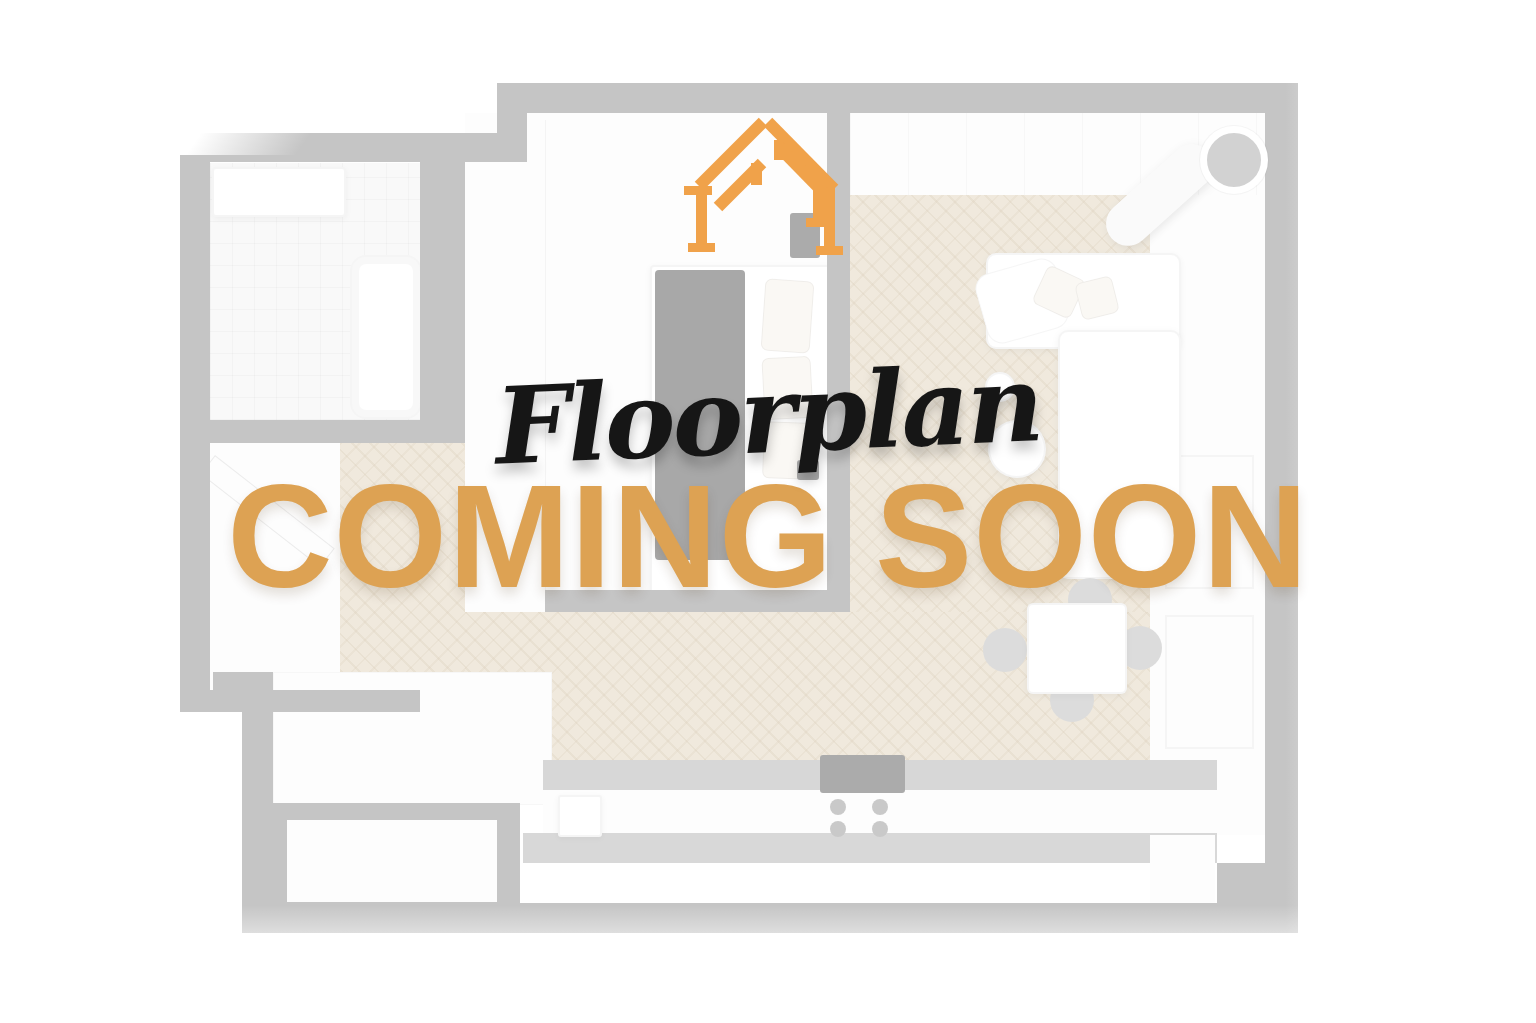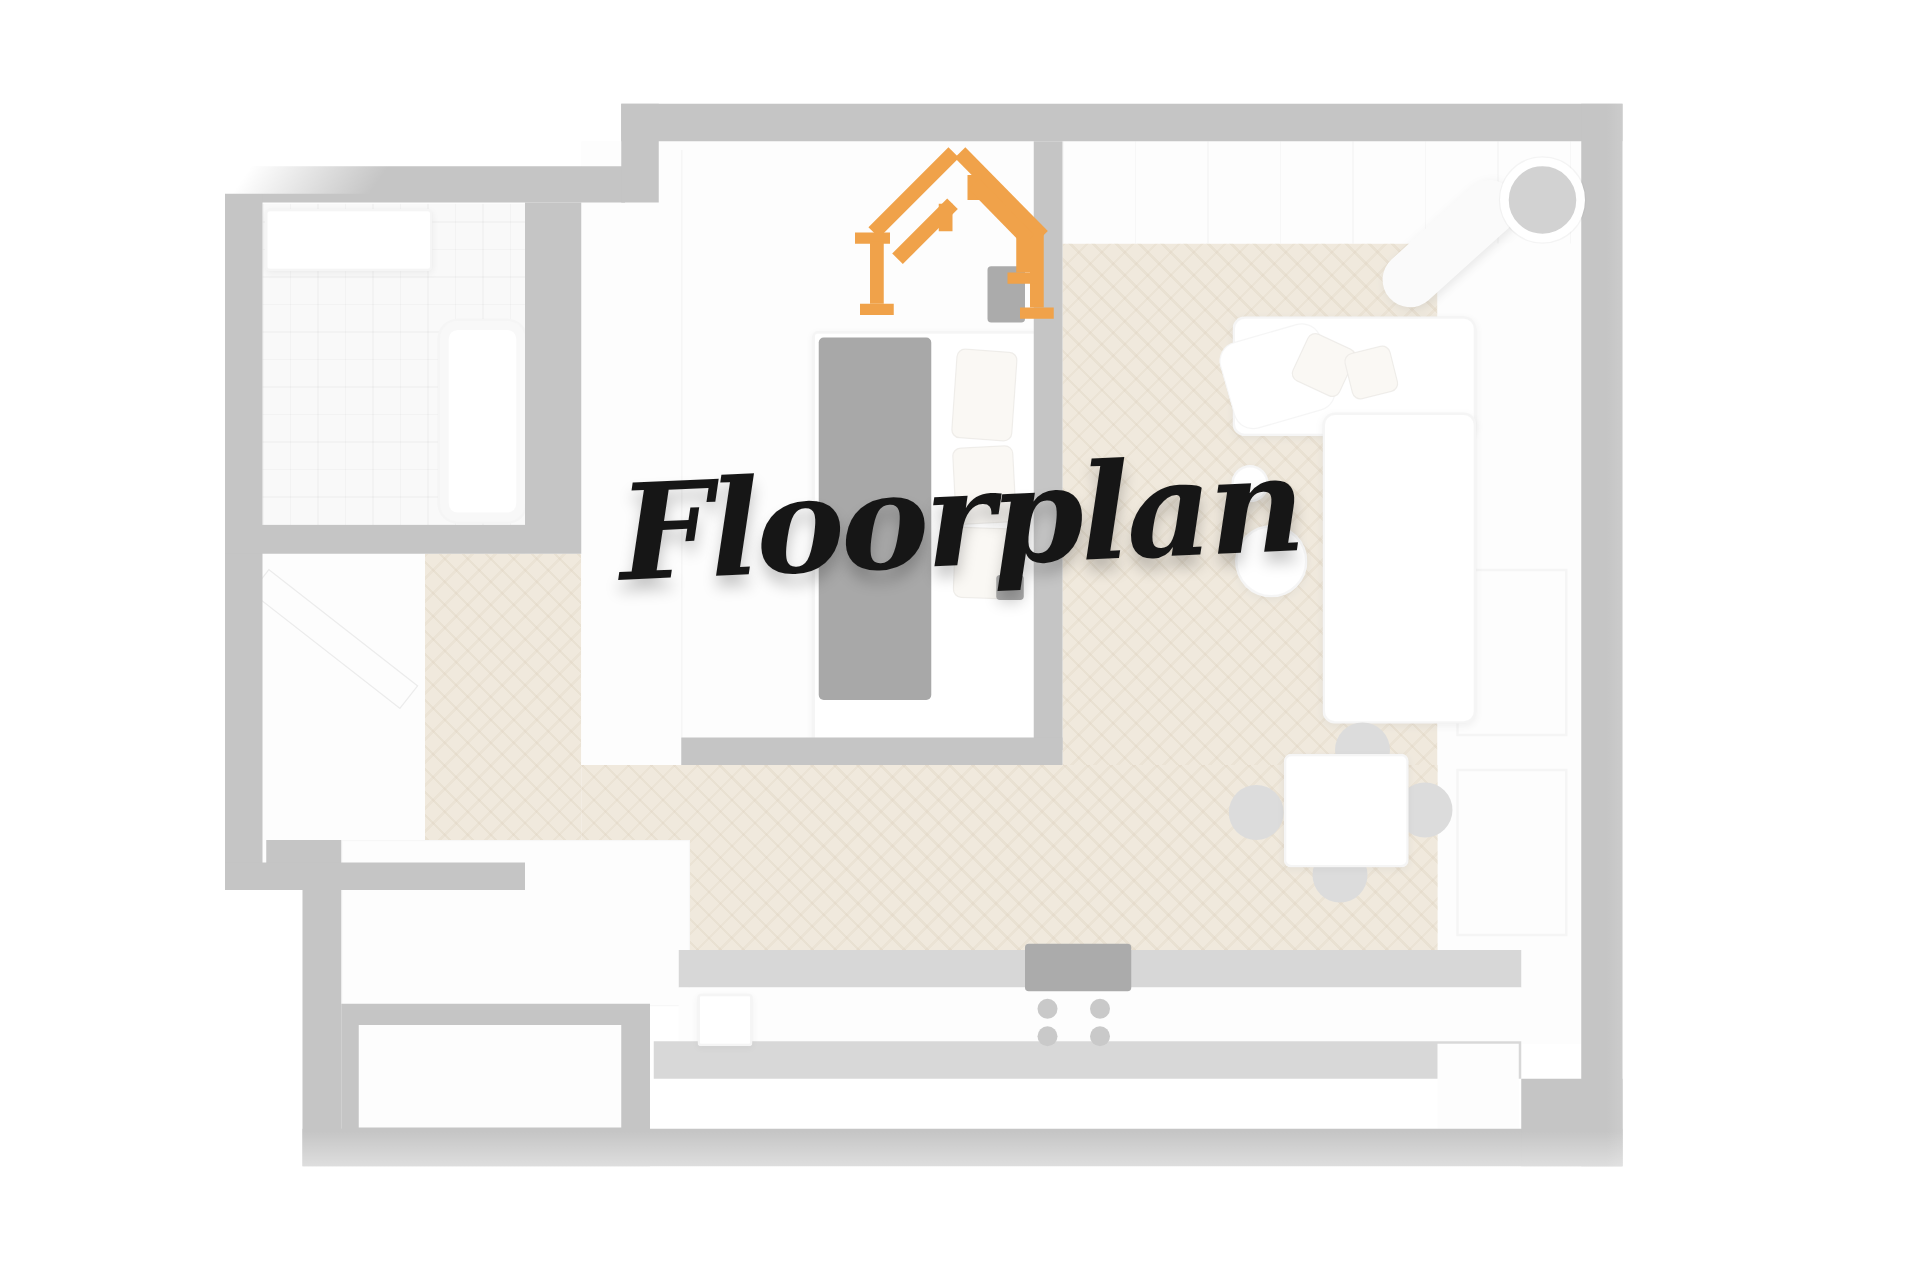--- a/index.html
+++ b/index.html
@@ -167,14 +167,15 @@
 
         <rect x="91" y="27" width="11" height="20" stroke="none"></rect>
         <path d="M96 34 L140 79" fill="none" stroke-width="12"></path>
         <rect x="130" y="75" width="11" height="30" stroke="none"></rect>
         <rect x="123" y="105" width="24" height="9" stroke="none"></rect>
       </g>
     </svg>
   </div>
 
   <div class="abs script-title">Floorplan</div>
+  <div class="abs headline">COMING SOON</div>
 
 </div>
 
 </body></html>

